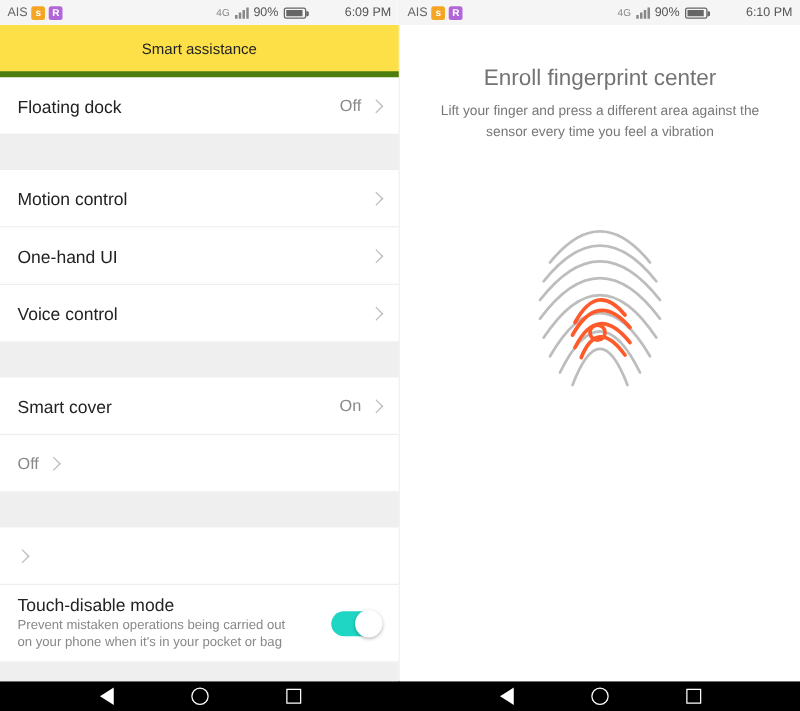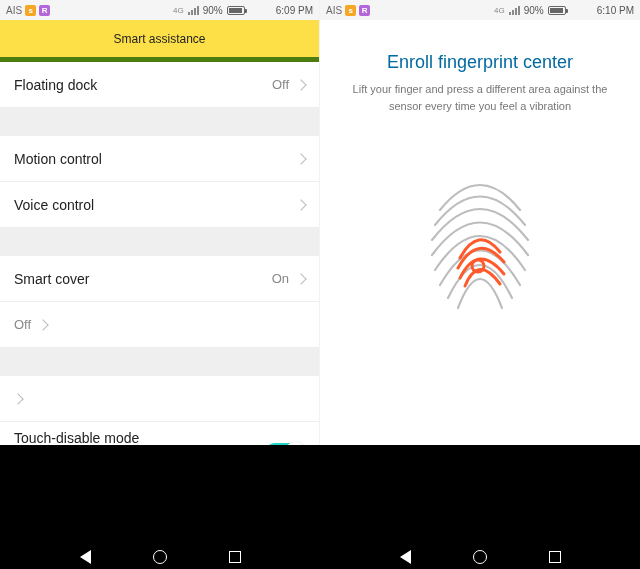--- a/index.html
+++ b/index.html
@@ -1,18 +1,18 @@
 <!DOCTYPE html>
 <html><head>
 <meta charset="utf-8">
 <style>
 * { margin: 0; padding: 0; box-sizing: border-box; font-family: -apple-system, "Helvetica Neue", Arial, sans-serif; }
 body { width: 640px; height: 569px; background: #000; overflow: hidden; }
 .screens { display: flex; width: 640px; height: 545px; }
-.screen { width: 320px; height: 445px; background: #fff; display: flex; flex-direction: column; position: relative; }
+.screen { width: 320px; height: 545px; background: #fff; display: flex; flex-direction: column; position: relative; }
 .screen.left { border-right: 1px solid rgba(0,0,0,0.05); }
 
 .status-bar { height: 20px; background: #f5f5f5; display: flex; align-items: center; justify-content: space-between; padding: 0 6px; font-size: 10px; color: #555; }
 .status-left { display: flex; align-items: center; gap: 3px; }
 .status-right { display: flex; align-items: center; gap: 4px; text-align: center; }
 .carrier { font-size: 10px; color: #666; }
 .sim-icon { width: 11px; height: 11px; background: #f5a623; border-radius: 2px; display: inline-flex; align-items: center; justify-content: center; color: #fff; font-size: 8px; font-weight: bold; }
 .sim-icon.r { background: #b266d9; }
 .signal { display: inline-flex; align-items: flex-end; gap: 1px; }
 .signal .bar { width: 2px; background: #888; }
@@ -36,21 +36,21 @@
 .gap { height: 28px; background: #efefef; }
 
 .chev { width: 8px; height: 8px; border-right: 1.5px solid #bbb; border-top: 1.5px solid #bbb; transform: rotate(45deg); }
 
 .switch { width: 40px; height: 20px; border-radius: 10px; background: #ccc; position: relative; }
 .switch .knob { position: absolute; width: 22px; height: 22px; background: #fff; border-radius: 50%; top: -1px; left: -1px; box-shadow: 0 1px 3px rgba(0,0,0,0.3); transition: left .1s; }
 .switch.on { background: #1fd6c4; }
 .switch.on .knob { left: 19px; }
 
 .enroll-area { flex: 1; display: flex; flex-direction: column; align-items: center; background: #fff; padding: 0 18px; }
-.enroll-title { font-size: 18px; color: #0369a1; margin-top: 32px; text-align: left; }
+.enroll-title { font-size: 18px; color: #737373; margin-top: 32px; text-align: left; }
 .enroll-sub { font-size: 11px; color: #777; text-align: center; margin-top: 8px; line-height: 1.5; }
 .fp-wrap { margin-top: 56px; }
 
 .navbar { width: 640px; height: 24px; background: #000; display: flex; }
 .nav-half { width: 320px; display: flex; align-items: center; justify-content: center; gap: 62px; }
 .nav-back { width: 0; height: 0; border-top: 7px solid transparent; border-bottom: 7px solid transparent; border-right: 11px solid #fff; }
 .nav-home { width: 14px; height: 14px; border: 1.5px solid #fff; border-radius: 50%; }
 .nav-recent { width: 12px; height: 12px; border: 1.5px solid #fff; }
 </style>
 </head>
@@ -88,20 +88,26 @@
         <span class="right">
             <span class="value">Off</span>
             <span class="chev"></span>
           </span>
       </div>
 
       <div class="gap"></div>
 
       <div class="row">
         <span class="label">Motion control</span>
+        <span class="right">
+            <span class="chev"></span>
+          </span>
+      </div>
+      <div class="row">
+        <span class="label">One-hand UI</span>
         <span class="right">
             <span class="chev"></span>
           </span>
       </div>
       <div class="row">
         <span class="label">Voice control</span>
         <span class="right">
             <span class="chev"></span>
           </span>
       </div>

